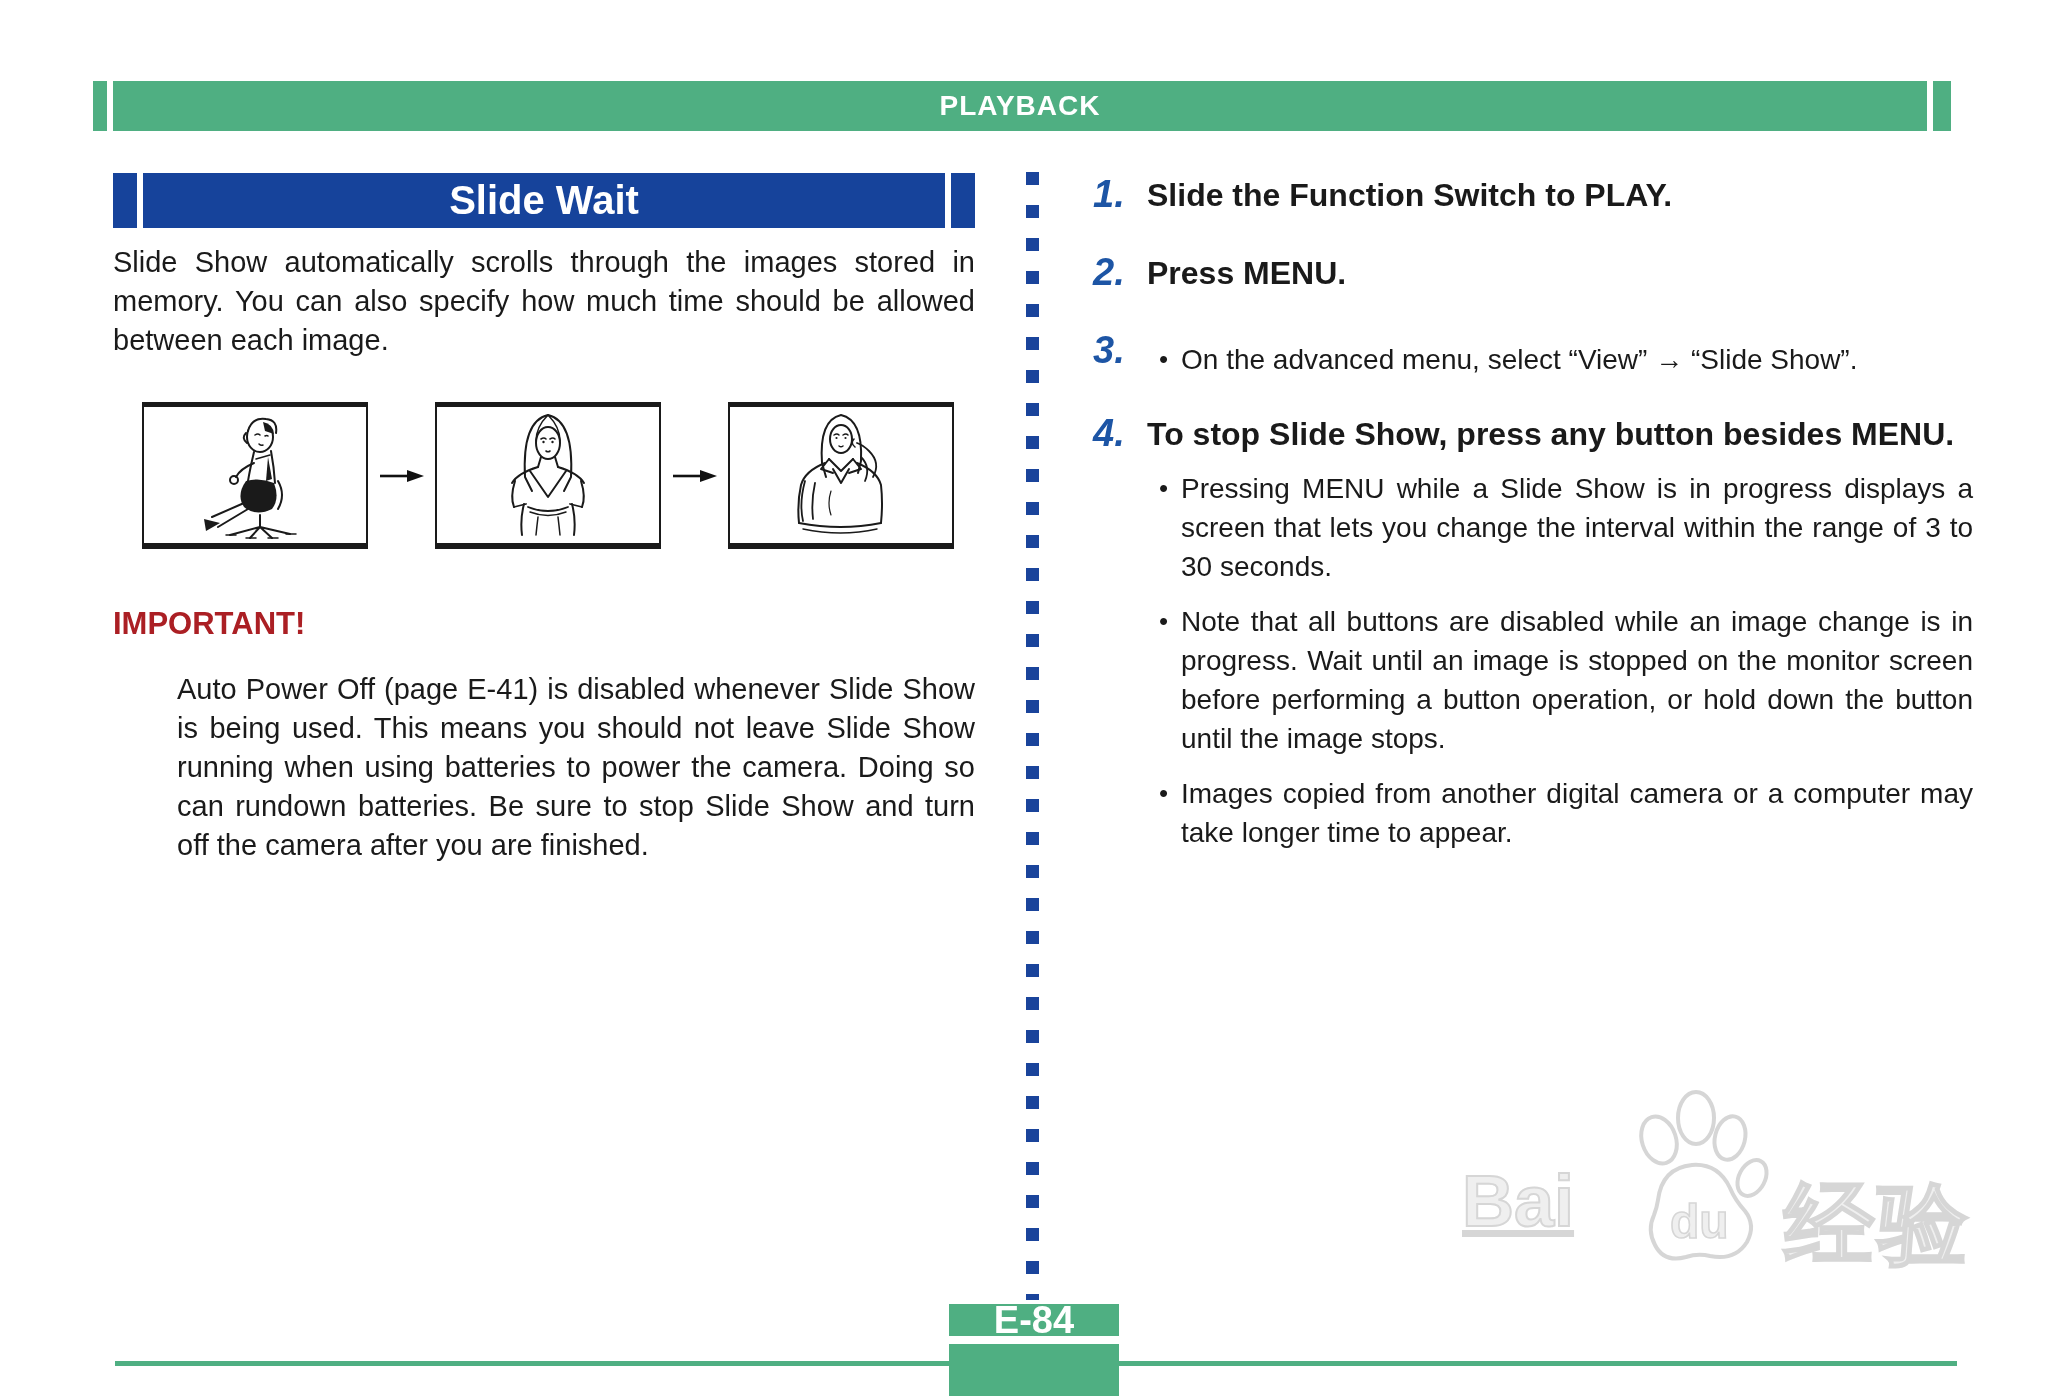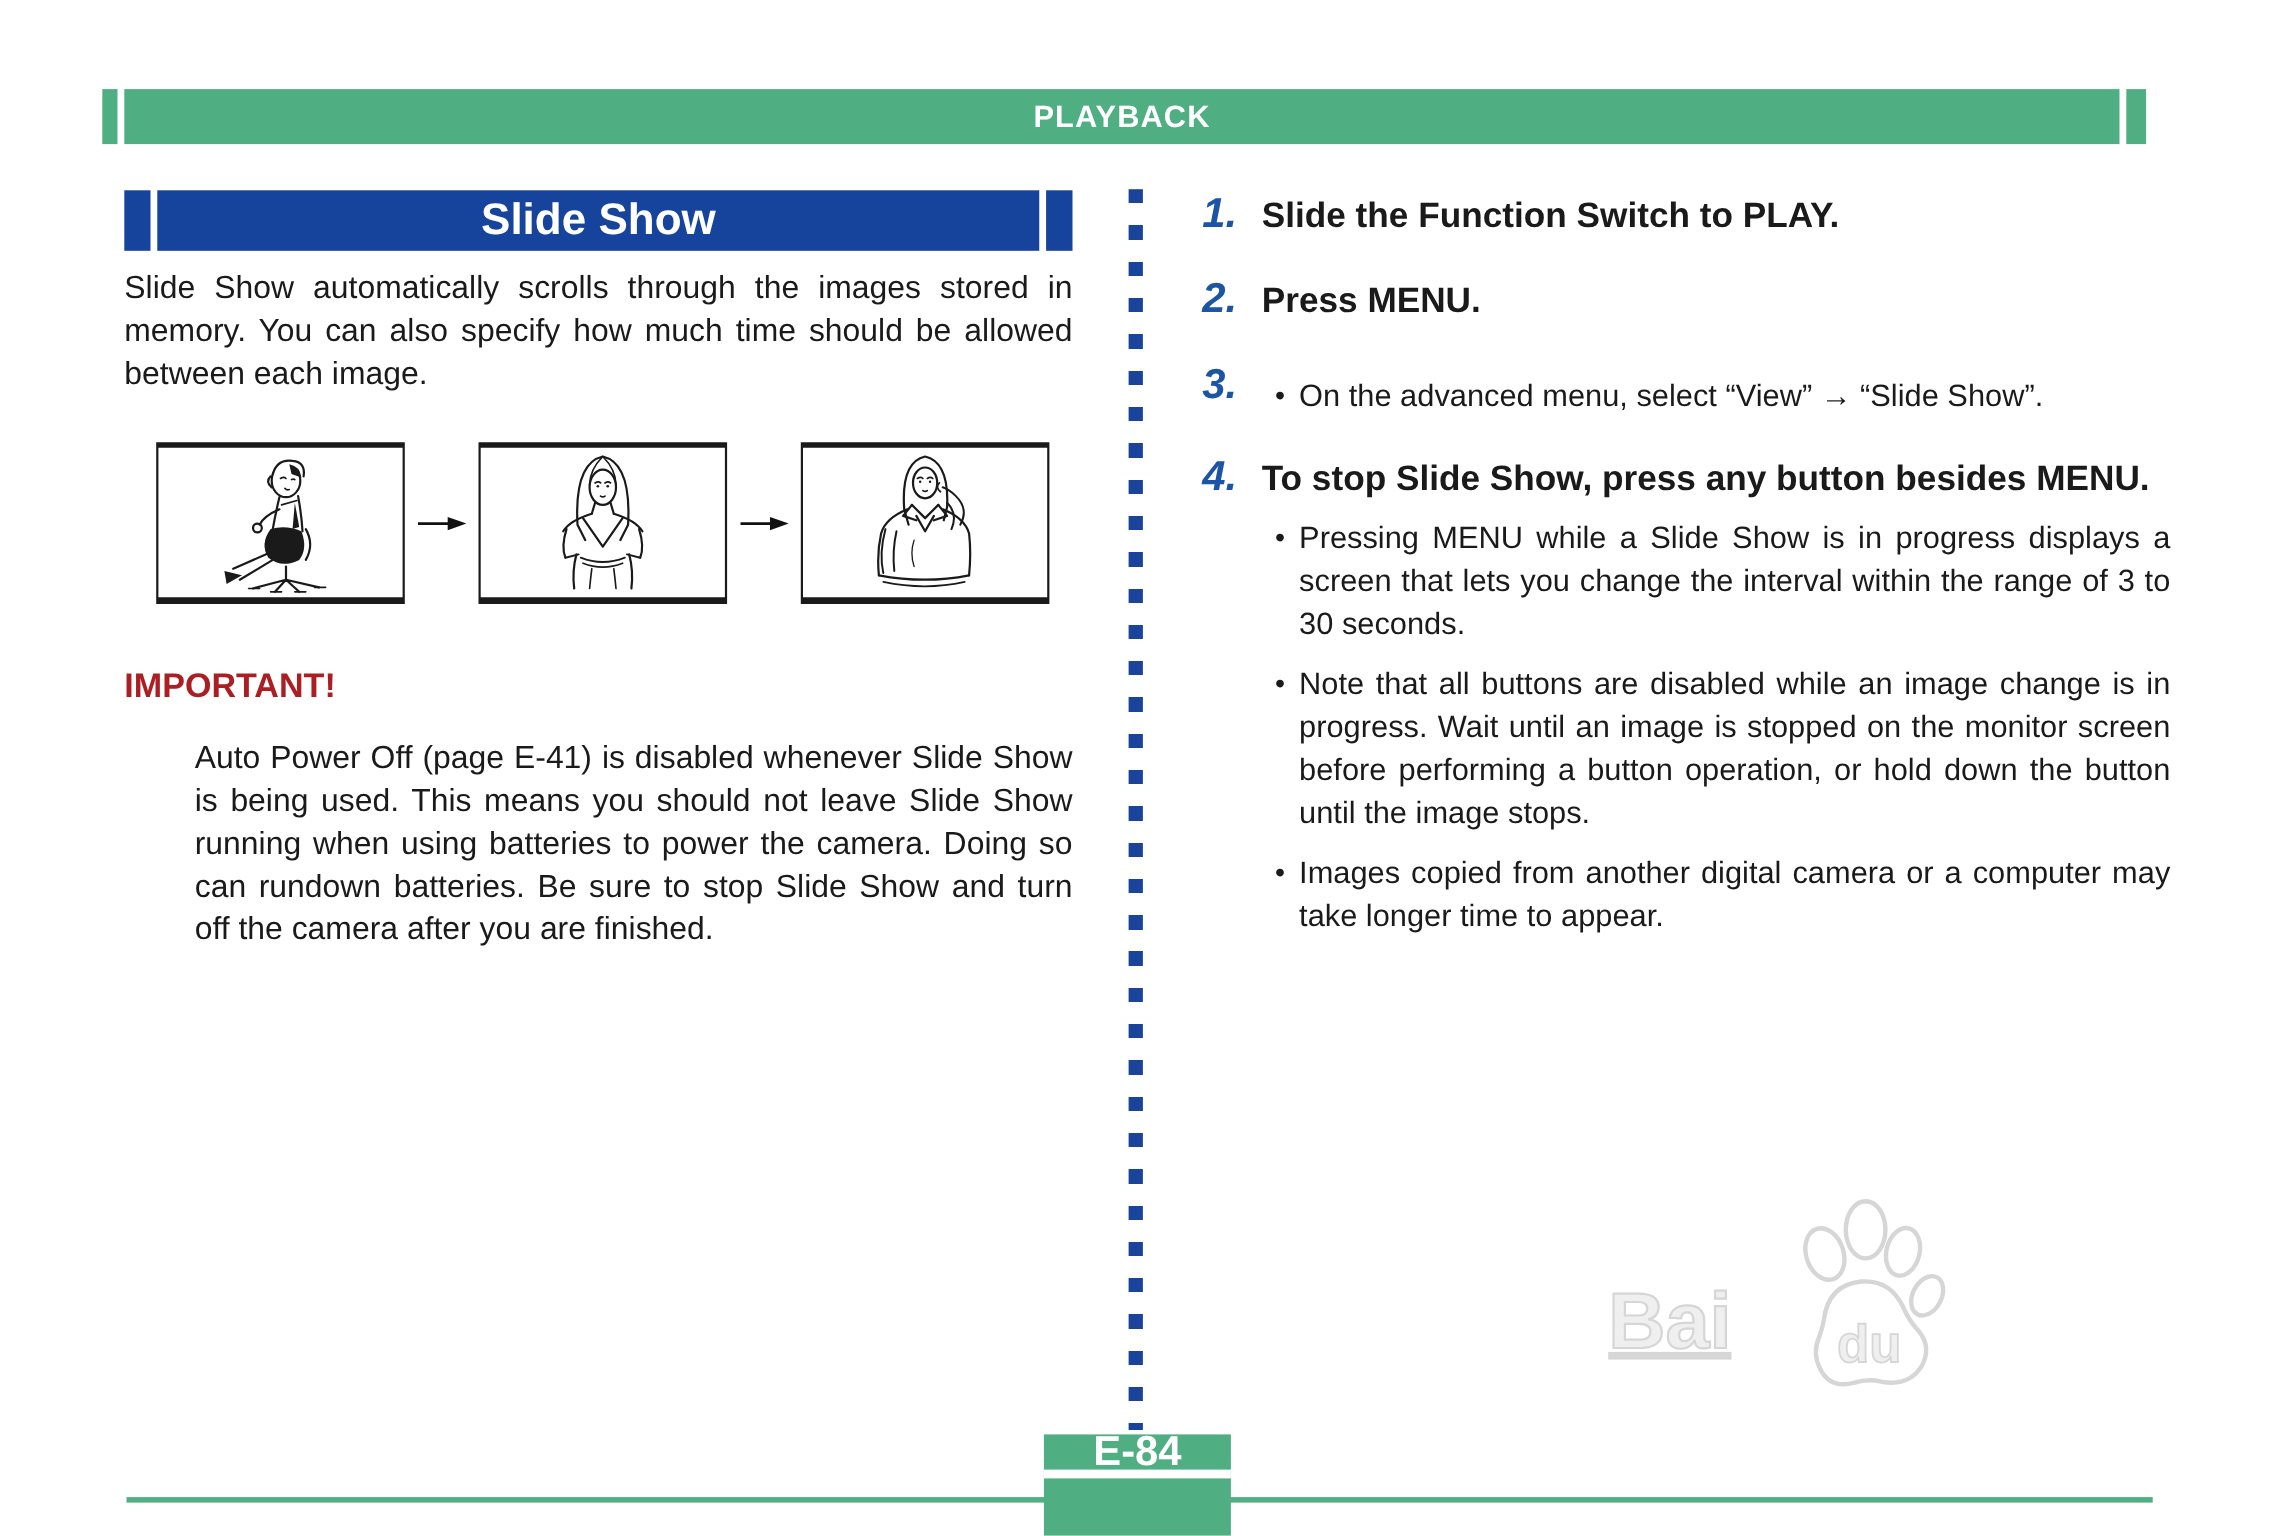--- a/index.html
+++ b/index.html
@@ -86,21 +86,21 @@
     <span class="banner-label">PLAYBACK</span>
   </div>
   <div class="gap"></div>
   <div class="edge-b"></div>
 </div>
 
 <div class="abs titlebar">
   <div class="edge"></div>
   <div class="gap"></div>
   <div class="main">
-    <span class="title-label">Slide Show</span>
+    <span class="title-label">Slide Wait</span>
   </div>
   <div class="gap"></div>
   <div class="edge"></div>
 </div>
 
 <p class="abs intro">Slide Show automatically scrolls through the images stored in memory. You can also specify how much time should be allowed between each image.</p>
 
 <div class="abs figure-row">
 
   <div class="frame">
@@ -255,19 +255,20 @@
   <svg class="wm-paw" width="158" height="200" viewBox="0 0 158 200">
     <g fill="#ffffff" stroke="#d6d6d6" stroke-width="4">
       <ellipse cx="45" cy="58" rx="17" ry="24" transform="rotate(-18 45 58)"></ellipse>
       <ellipse cx="82" cy="36" rx="18" ry="26"></ellipse>
       <ellipse cx="116" cy="56" rx="15" ry="22" transform="rotate(14 116 56)"></ellipse>
       <ellipse cx="138" cy="96" rx="13" ry="19" transform="rotate(28 138 96)"></ellipse>
       <path d="M44,118 Q48,86 78,83 Q104,81 116,106 Q121,118 131,129 Q142,143 133,160 Q121,179 96,174 Q84,171 72,175 Q50,181 41,163 Q33,148 40,133 Q43,125 44,118 Z"></path>
     </g>
     <text x="56" y="156" font-size="48" font-weight="bold" fill="#efefef" stroke="#d6d6d6" stroke-width="1.6">du</text>
   </svg>
+  <span class="wm-text wm-cn">经验</span>
 </div>
 
 <div class="abs footer-rule"></div>
 <div class="abs page-badge">
   <div class="label">E-84</div>
   <div class="stripe"></div>
 </div>
 
 </body></html>

